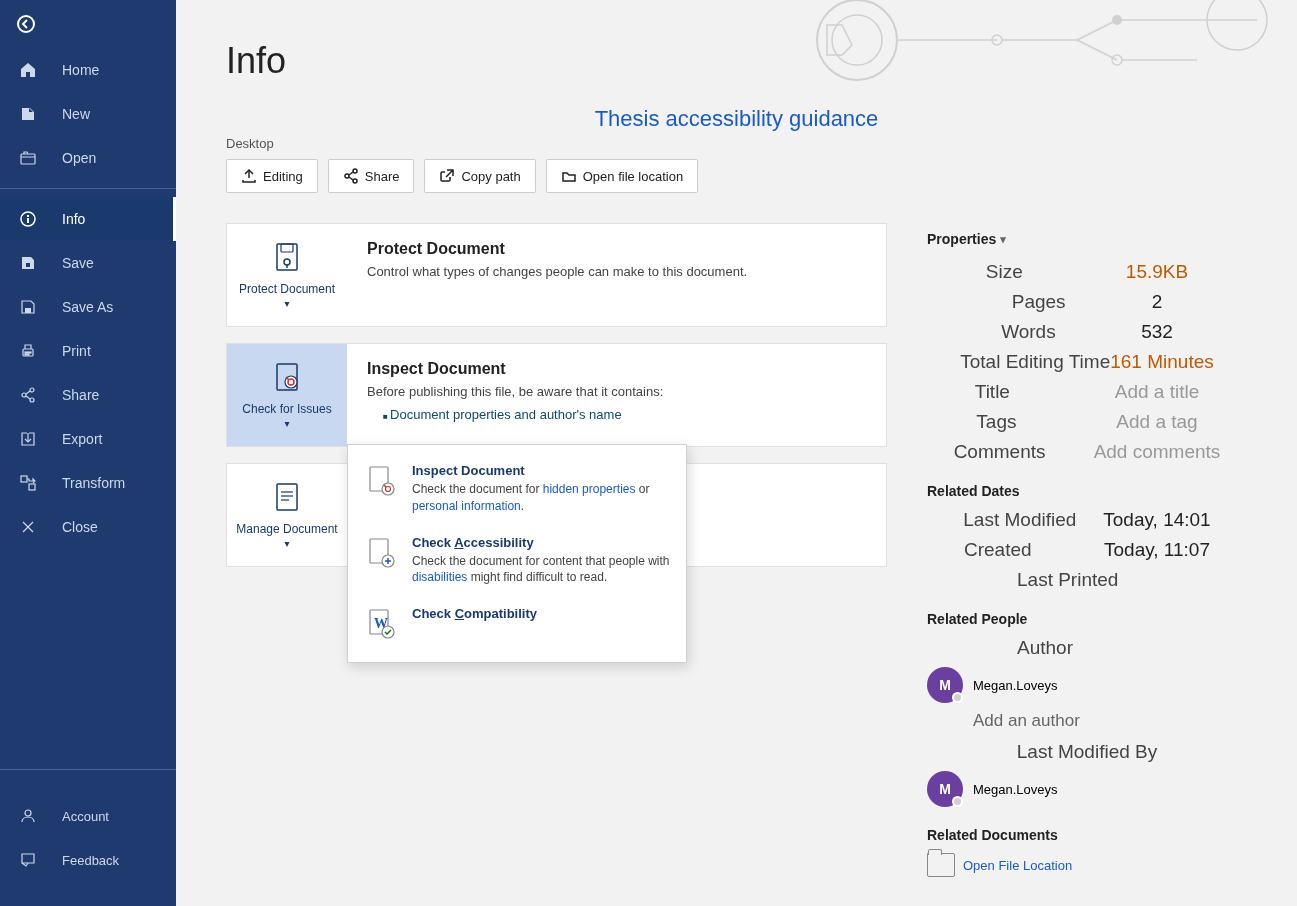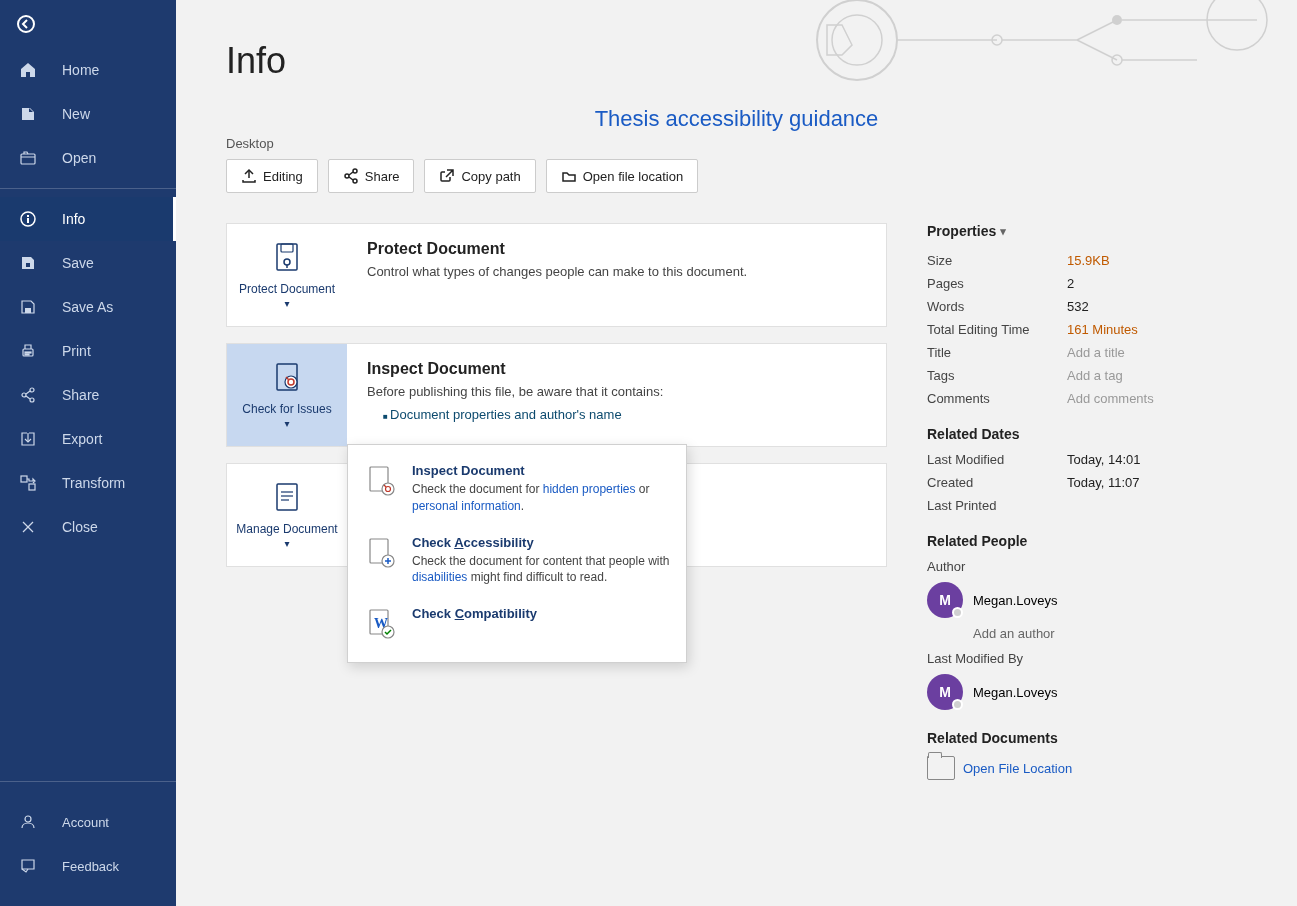--- a/index.html
+++ b/index.html
@@ -29,21 +29,21 @@
       color: #cdd8ea;
       cursor: pointer;
       display: flex;
       align-items: center;
       gap: 26px;
       font-size: 14px;
     }
     .sidebar-item.active { background: #1a3a6e; color: white; border-right: 3px solid white; }
     .sidebar-item svg { width: 16px; height: 16px; flex-shrink: 0; }
     .sidebar-divider { border: none; border-top: 1px solid rgba(255,255,255,0.2); margin: 8px 0; }
-    .sidebar-bottom { padding: 18px 0; border-top: 1px solid rgba(255,255,255,0.2); }
+    .sidebar-bottom { padding: 24px 0; border-top: 1px solid rgba(255,255,255,0.2); }
     .sidebar-bottom .sidebar-item { font-size: 13px; }
 
     
     .main {
       flex: 1;
       background: #f2f2f2;
       overflow-y: auto;
       position: relative;
     }
     .main-inner {
@@ -103,20 +103,21 @@
     .content-layout {
       display: flex;
       gap: 40px;
     }
     .content-left {
       flex: 1;
     }
     .content-right {
       width: 320px;
       flex-shrink: 0;
+      margin-top: 8px;
     }
 
     
     .section-card {
       background: white;
       border: 1px solid #e0e0e0;
       margin-bottom: 16px;
       display: flex;
       align-items: flex-start;
       padding: 0;
@@ -205,23 +206,23 @@
       align-items: center;
       gap: 4px;
       font-size: 14px;
       font-weight: 600;
       color: #222;
       margin-bottom: 14px;
     }
     .properties-header .chevron { color: #666; font-size: 11px; }
     .prop-row {
       display: flex;
-      justify-content: flex-start;
+      justify-content: center;
       margin-bottom: 8px;
-      font-size: 13px;
+      font-size: 19px;
     }
     .prop-label { color: #444; min-width: 140px; }
     .prop-value { color: #222; text-align: right; }
     .prop-value.muted { color: #999; cursor: pointer; }
     .prop-value.orange { color: #c05a00; }
 
     .section-title {
       font-size: 14px;
       font-weight: 600;
       color: #222;
@@ -253,21 +254,21 @@
     }
     .avatar-status {
       position: absolute;
       bottom: 0; right: 0;
       width: 11px; height: 11px;
       border-radius: 50%;
       background: #d0d0d0;
       border: 2px solid white;
     }
     .add-author {
-      font-size: 13px;
+      font-size: 17px;
       color: #666;
       margin-left: 46px;
       cursor: pointer;
     }
 
     
     .rel-doc-row {
       display: flex;
       align-items: center;
       gap: 8px;

